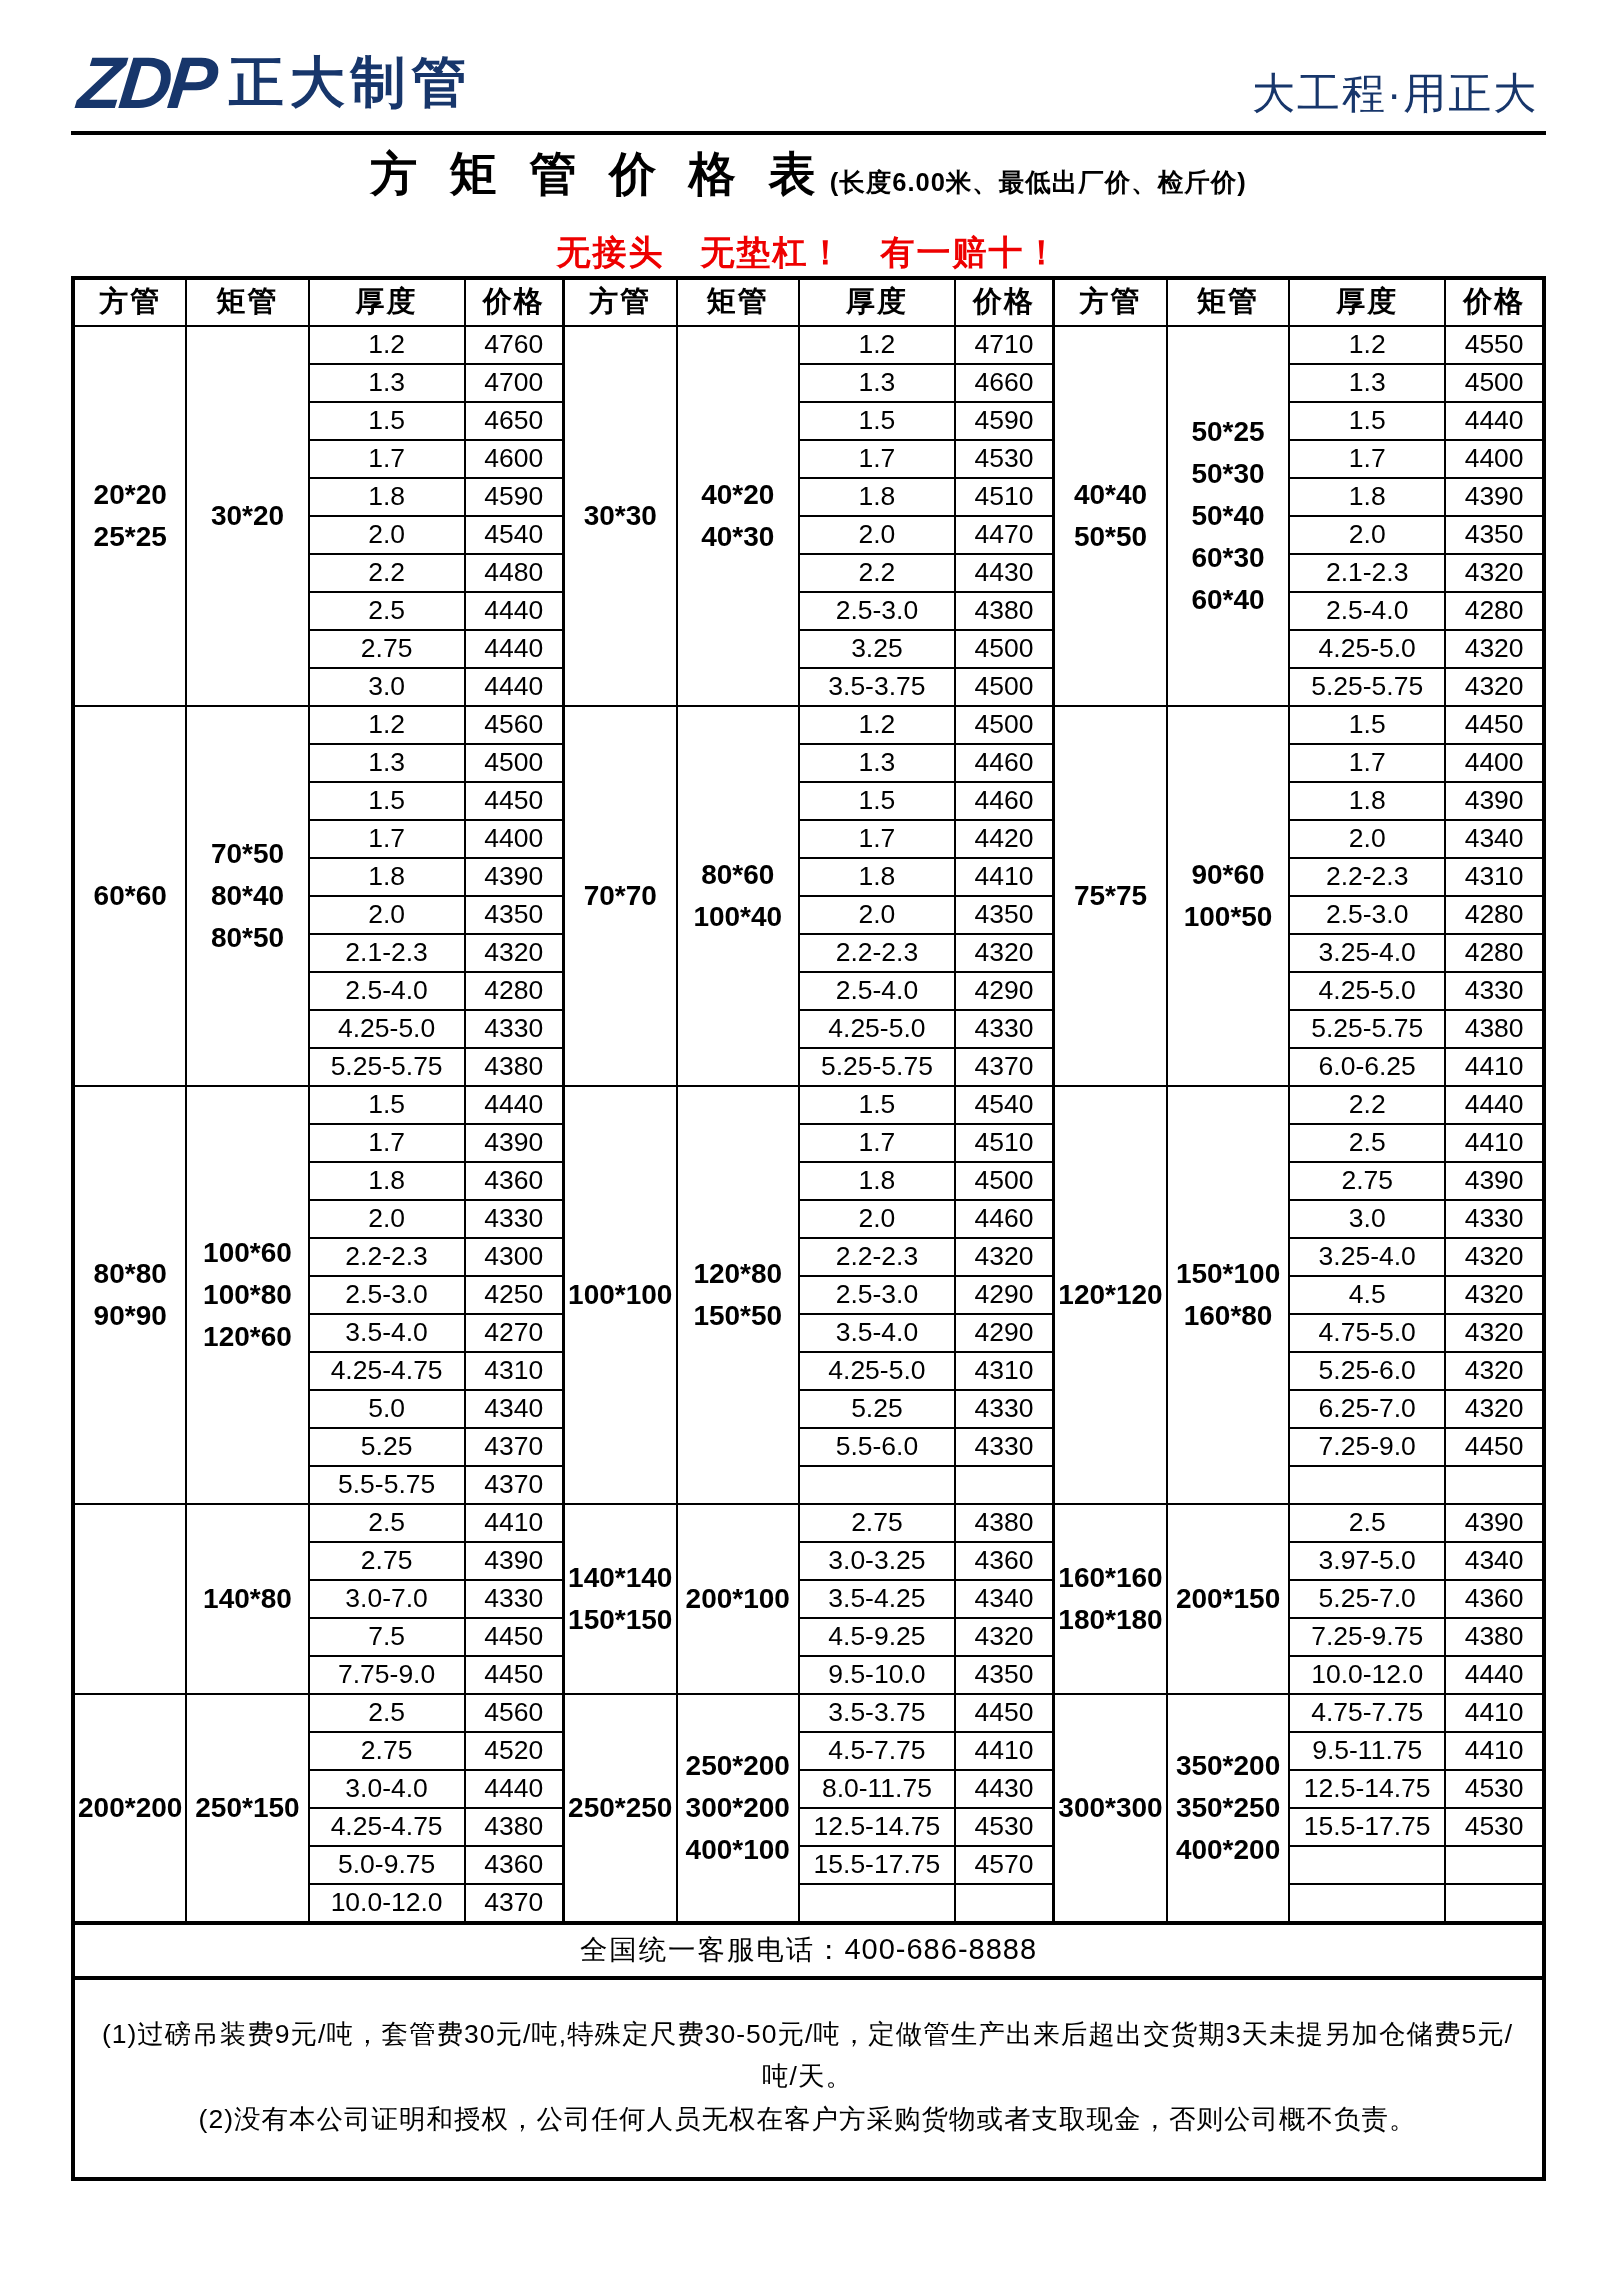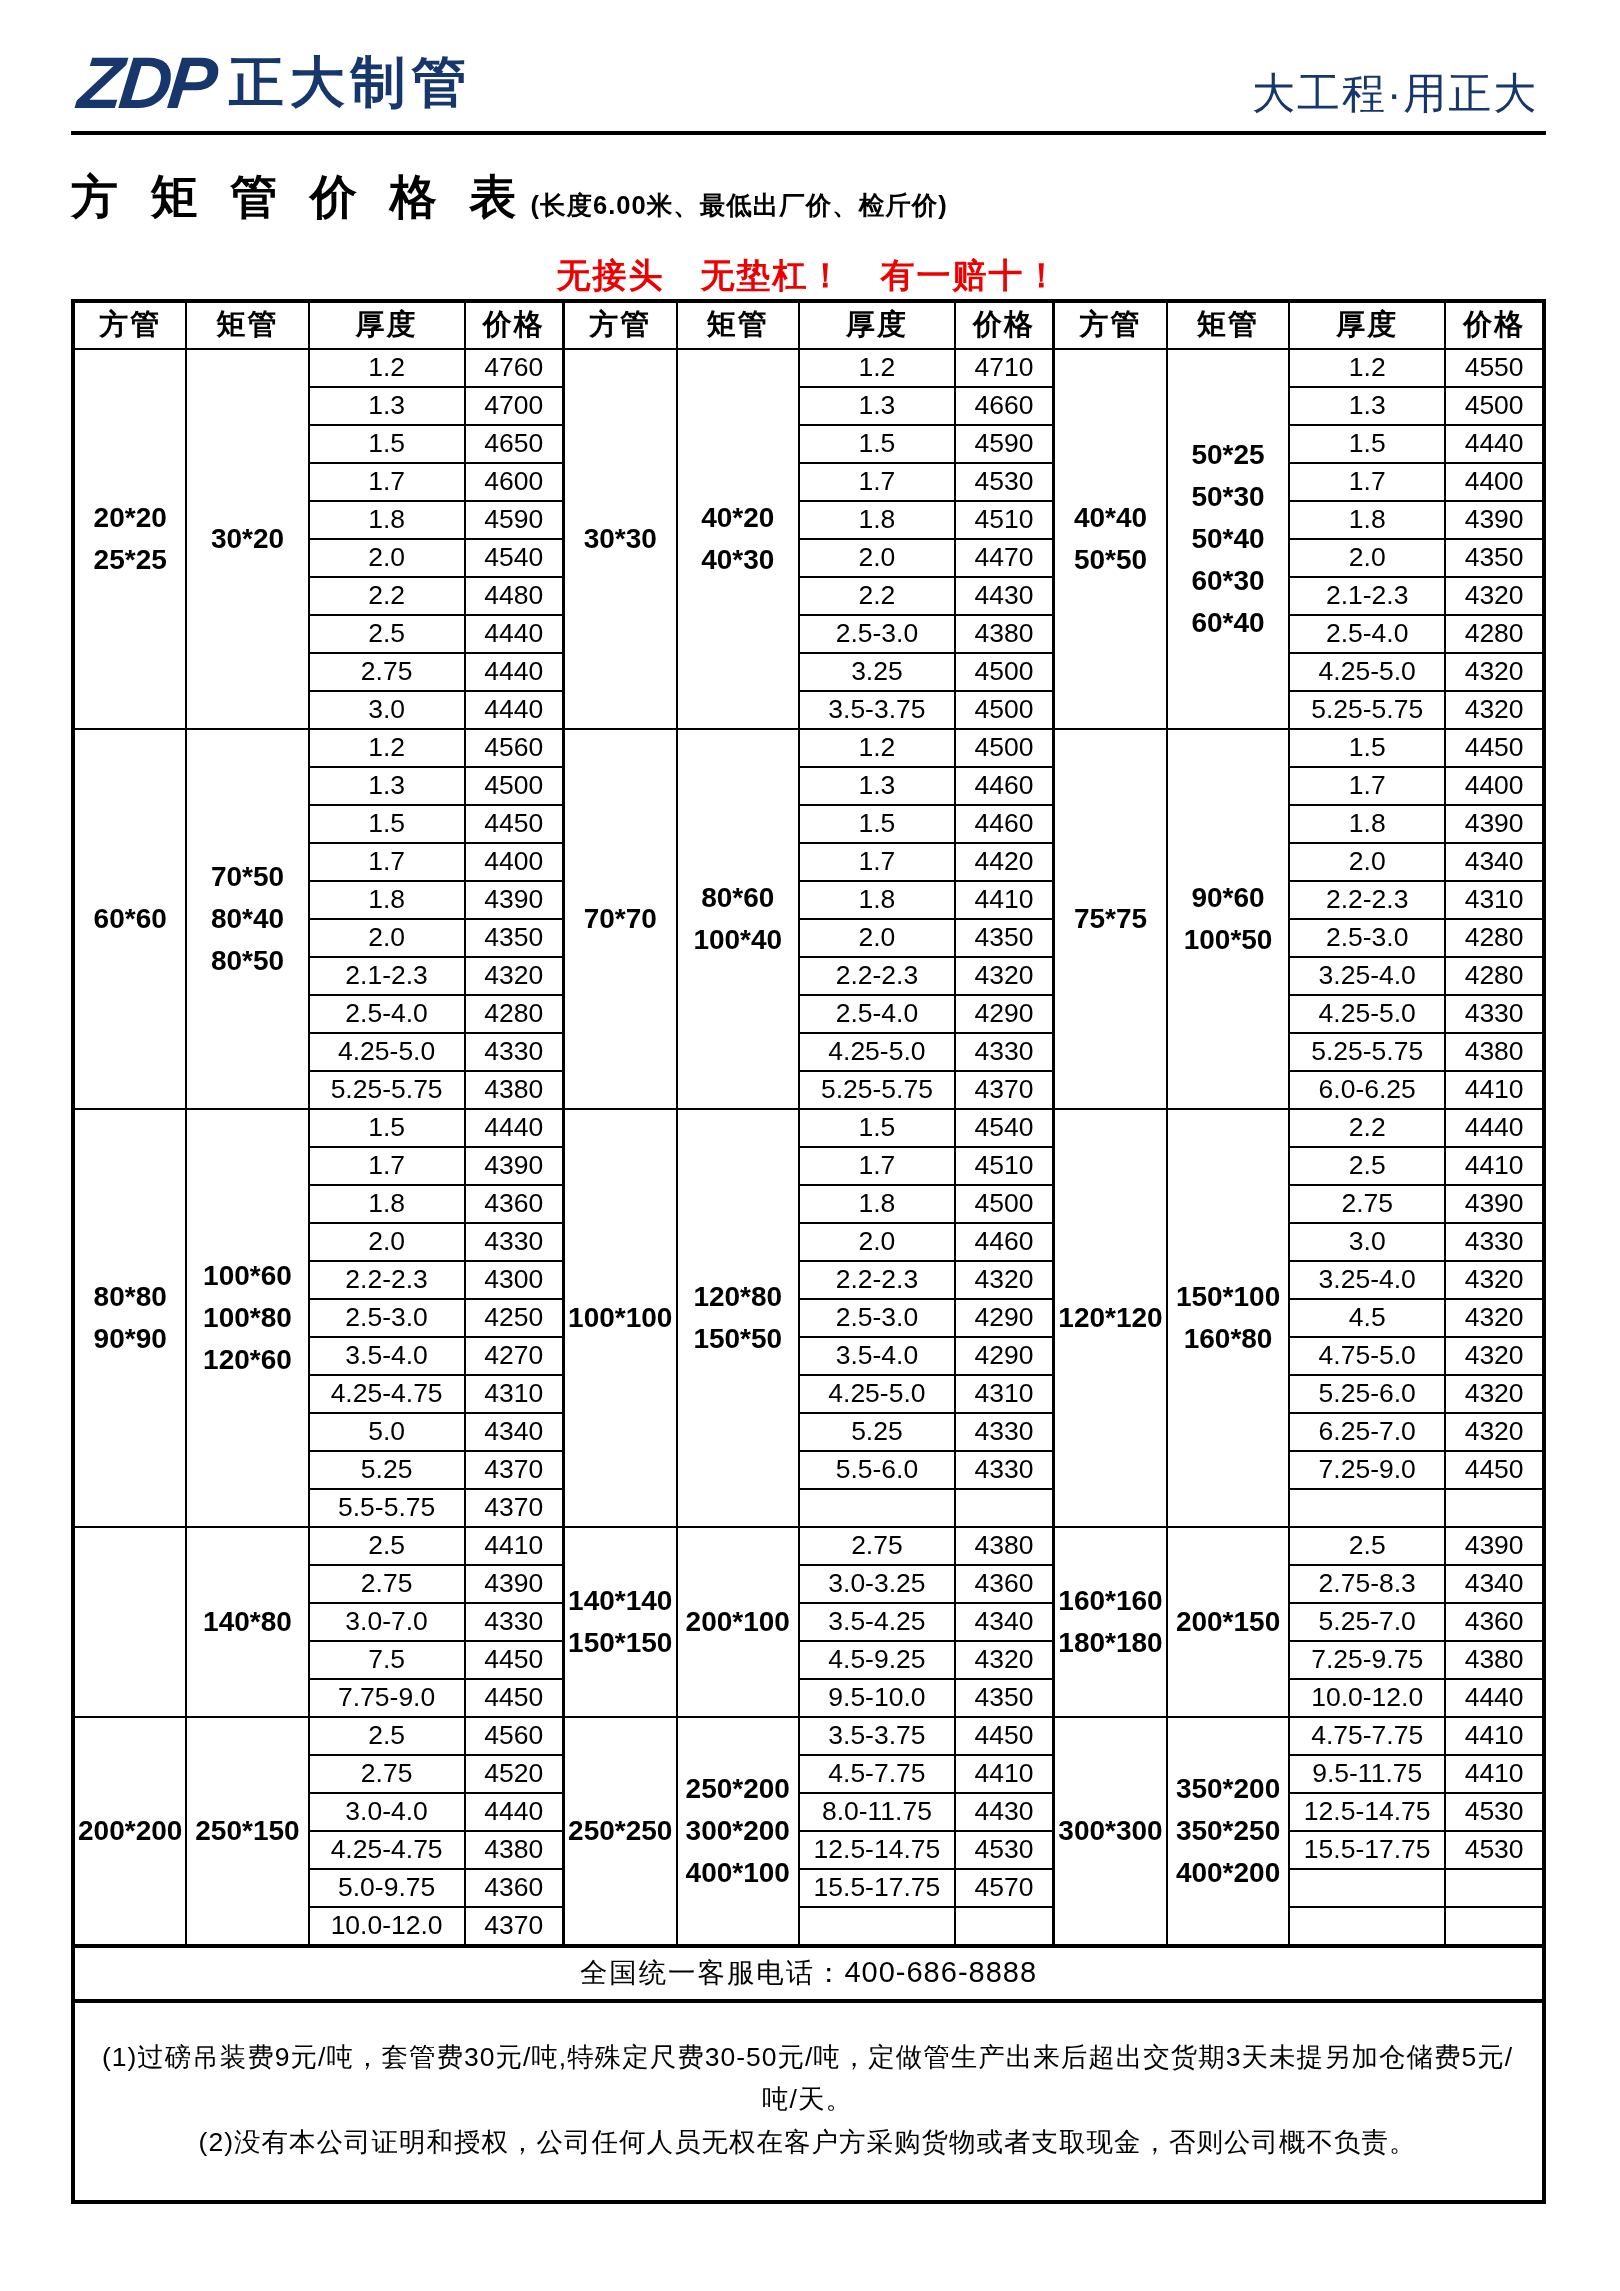--- a/index.html
+++ b/index.html
@@ -20,21 +20,21 @@
   .brand{display:flex;align-items:center;gap:15.7px;}
   .brand-zdp{
     font-size:73px;font-weight:900;font-style:italic;
     letter-spacing:-3.9px;transform:skewX(-6deg);
     line-height:1;
   }
   .brand-name{font-size:55px;font-weight:900;letter-spacing:5.9px;line-height:1;}
   .brand-slogan{font-size:43px;font-weight:400;letter-spacing:2px;line-height:1;padding-bottom:3.9px;}
 
   
-  .title-row{margin-top:31px;white-space:nowrap;}
+  .title-row{text-align:center;margin-top:8px;white-space:nowrap;}
   .title-main{font-size:47px;font-weight:900;letter-spacing:9.8px;display:inline-block;vertical-align:bottom;}
   .title-note{font-size:25.5px;font-weight:800;display:inline-block;vertical-align:bottom;padding-bottom:5.9px;letter-spacing:1px;}
 
   .promo{text-align:center;font-size:34px;font-weight:800;margin-top:23.5px;letter-spacing:2px;}
 
   .doc-line{text-align:right;font-size:23.5px;margin-top:17.6px;margin-bottom:5.9px;padding-right:27.4px;letter-spacing:1px;}
 
   
   table.price{
     border-collapse:collapse;width:100%;table-layout:fixed;
@@ -460,21 +460,21 @@
             <div>200*150</div>
           </td>
           <td>2.5</td>
           <td>4390</td>
         </tr>
         <tr>
           <td>2.75</td>
           <td>4390</td>
           <td>3.0-3.25</td>
           <td>4360</td>
-          <td>2.75-8.3</td>
+          <td>3.97-5.0</td>
           <td>4340</td>
         </tr>
         <tr>
           <td>3.0-7.0</td>
           <td>4330</td>
           <td>3.5-4.25</td>
           <td>4340</td>
           <td>5.25-7.0</td>
           <td>4360</td>
         </tr>

